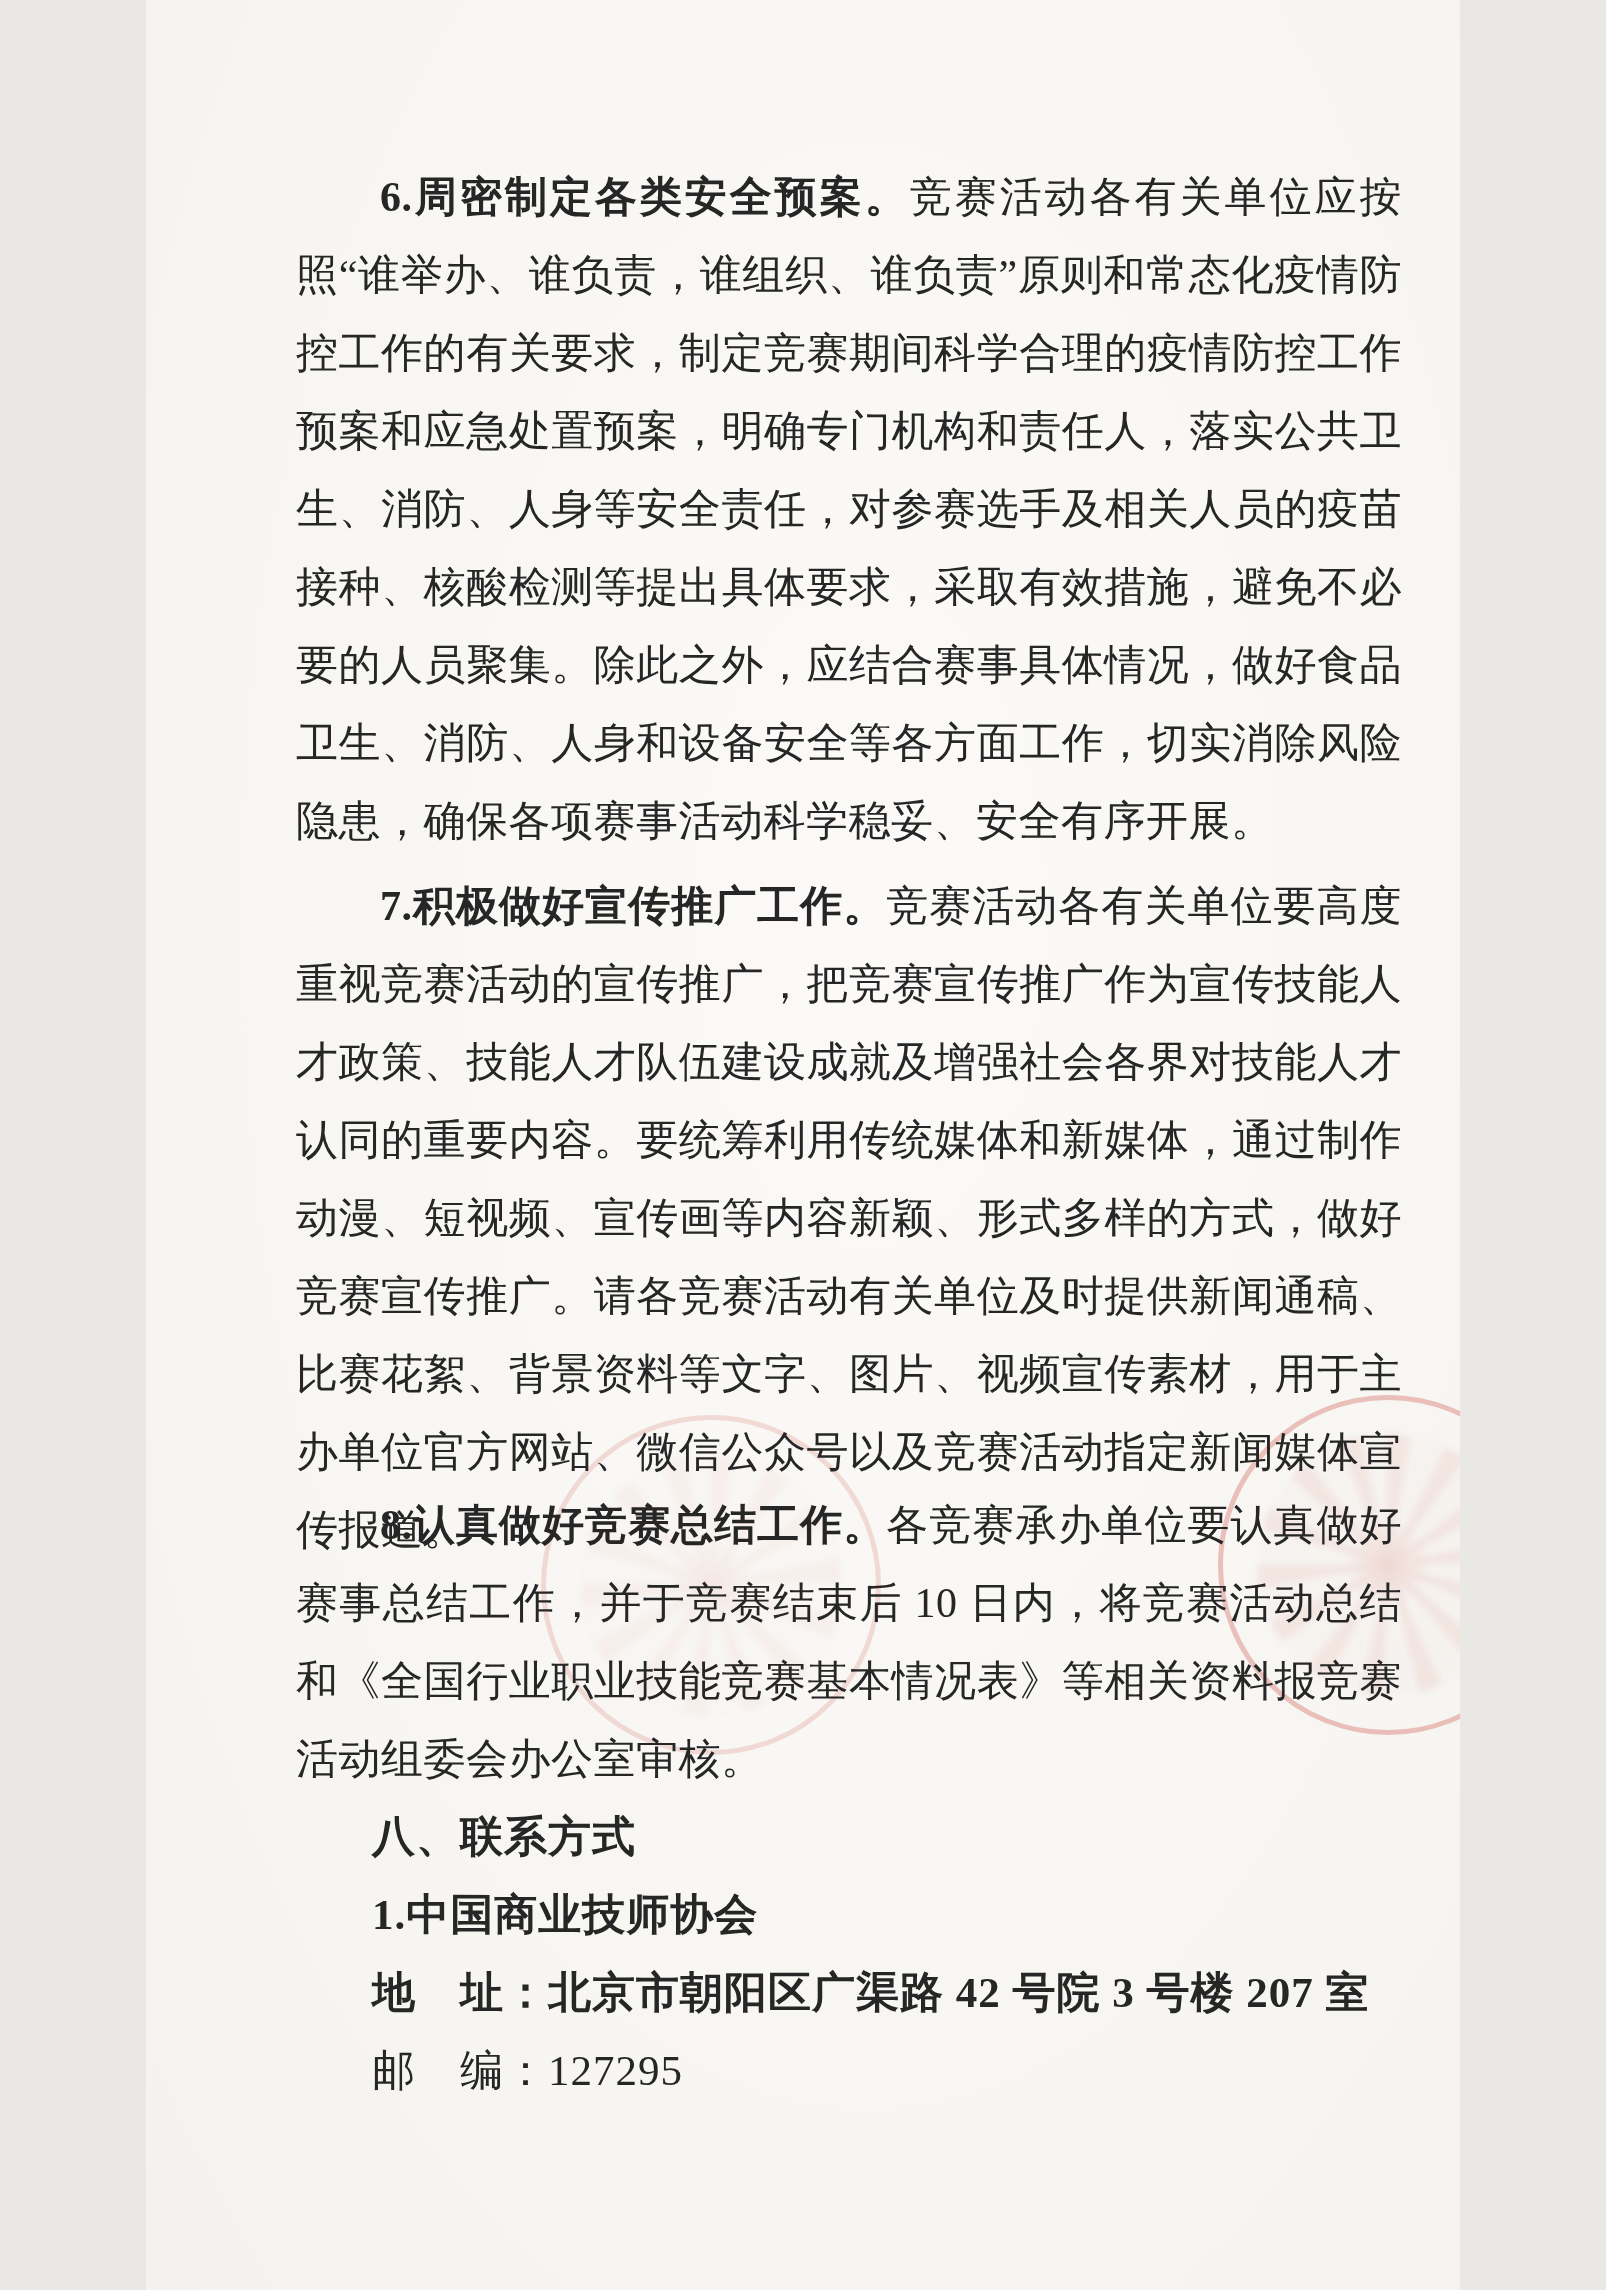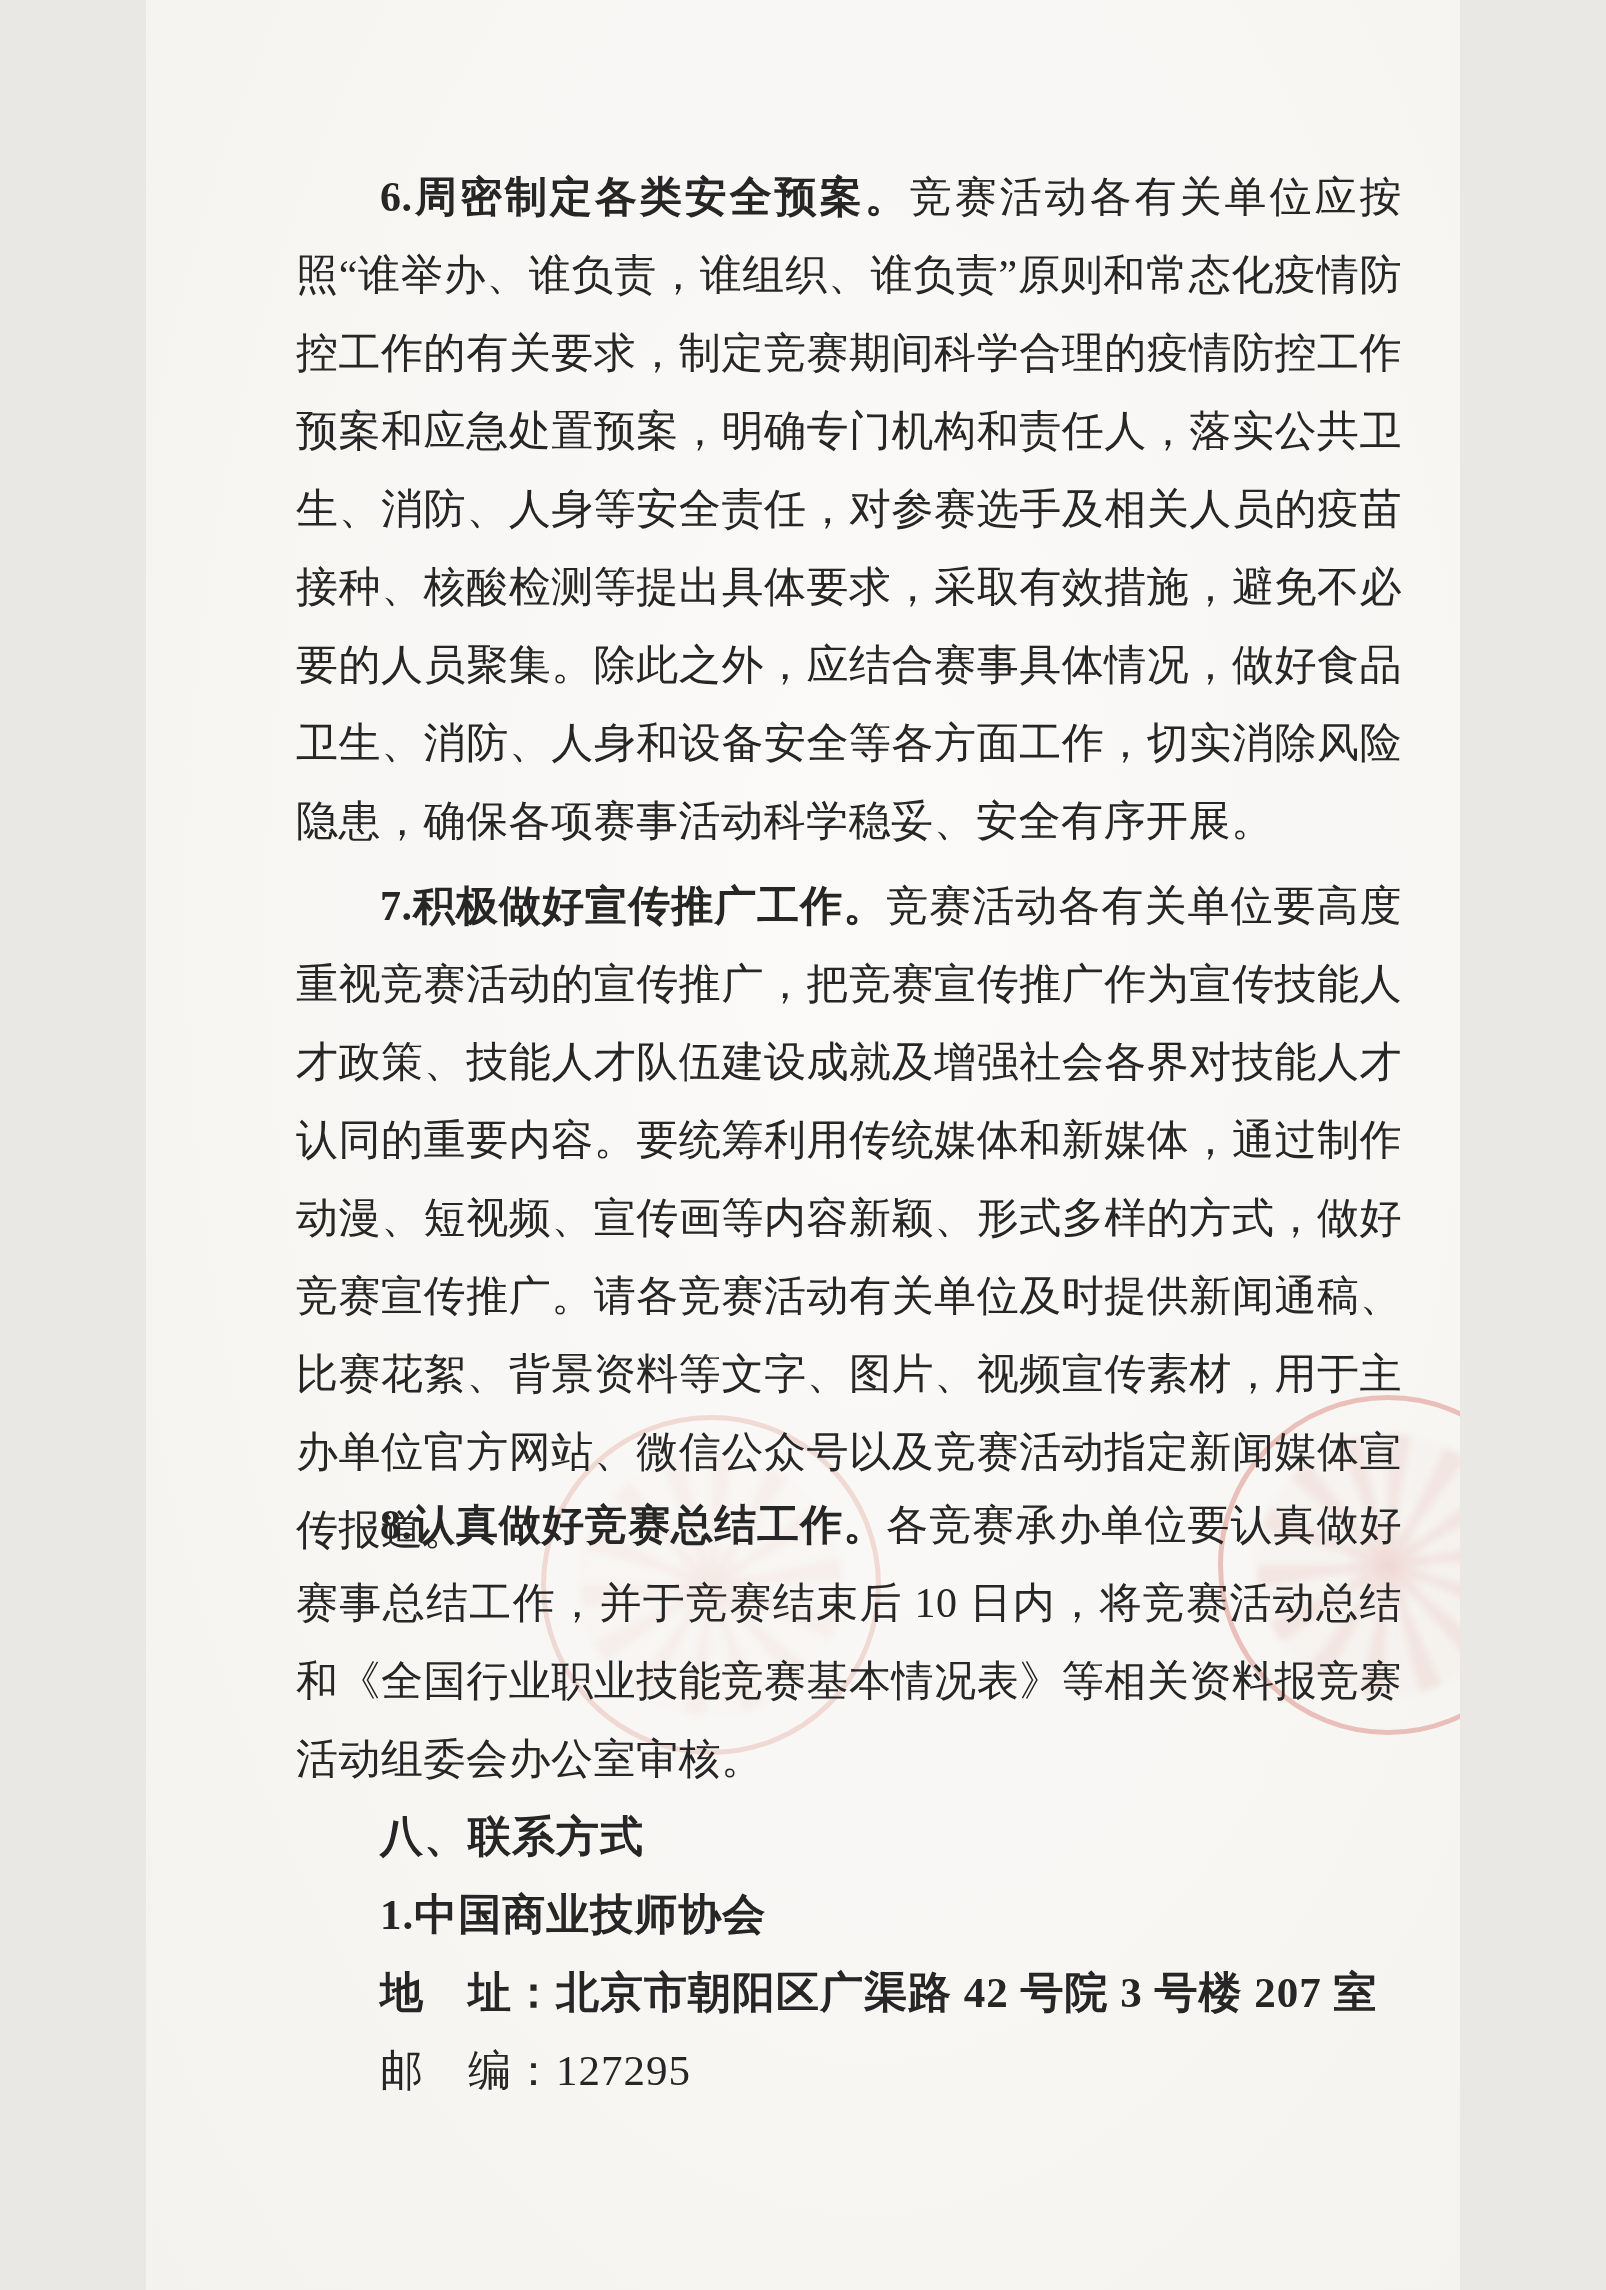--- a/index.html
+++ b/index.html
@@ -22,21 +22,21 @@
     line-height: 78px;
     text-align: justify;
     text-justify: inter-character;
     text-indent: 84px;
     letter-spacing: 0.5px;
     margin: 0;
   }
   .para b { font-weight: 700; }
   .h-line {
     position: absolute;
-    left: 234px;
+    left: 226px;
     font-size: 43px;
     line-height: 78px;
     letter-spacing: 1px;
     white-space: nowrap;
   }
   .bold { font-weight: 700; }
   .seal {
     position: absolute;
     border-radius: 50%;
     border: 5px solid rgba(207, 86, 74, 0.34);

